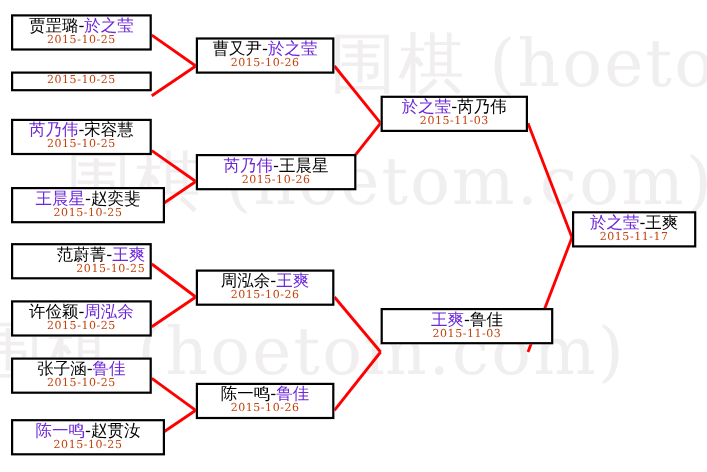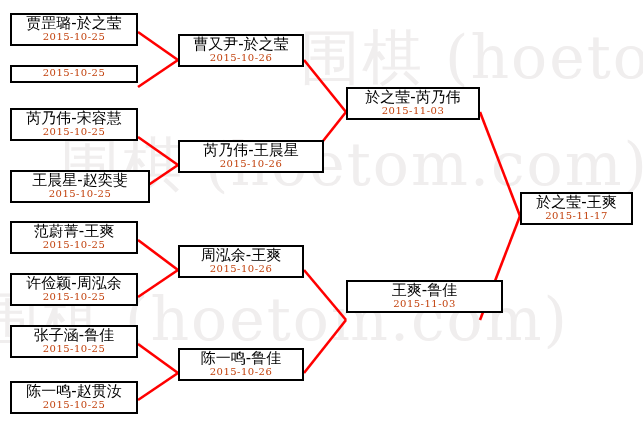--- a/index.html
+++ b/index.html
@@ -49,21 +49,21 @@
     white-space:nowrap;
     letter-spacing:0px;
   }
   .date{
     font-size:10px;
     font-family:"DejaVu Serif","Liberation Serif",serif;
     color:#c2410c;
     white-space:nowrap;
     letter-spacing:0.5px;
   }
-  .w{color:#000000;}
+  .w{color:#6d28d9;}
   .sep{color:#000;}
 </style>
 </head>
 <body>
 
 <div id="stage">
 
   <div id="watermark">
     <div class="wm wm1">围棋 (hoetom.com)</div>
     <div class="wm wm2">围棋 (hoetom.com)</div>
@@ -108,36 +108,36 @@
   <div class="node n-r1" style="left:10px;top:108px;width:128px;">
     <div class="pair"><span class="w">芮乃伟</span><span class="sep">-</span><span class="l">宋容慧</span></div>
     <div class="date">2015-10-25</div>
   </div>
 
   <div class="node n-r1" style="left:10px;top:170px;width:140px;">
     <div class="pair"><span class="w">王晨星</span><span class="sep">-</span><span class="l">赵奕斐</span></div>
     <div class="date">2015-10-25</div>
   </div>
 
-  <div class="node n-r1" style="left:10px;top:221px;width:128px;">
+  <div class="node n-r1" style="left:10px;top:221px;width:128px;text-align:right;">
     <div class="pair"><span class="l">范蔚菁</span><span class="sep">-</span><span class="w">王爽</span></div>
     <div class="date">2015-10-25</div>
   </div>
 
   <div class="node n-r1" style="left:10px;top:273px;width:128px;">
     <div class="pair"><span class="l">许俭颖</span><span class="sep">-</span><span class="w">周泓余</span></div>
     <div class="date">2015-10-25</div>
   </div>
 
   <div class="node n-r1" style="left:10px;top:325px;width:128px;">
     <div class="pair"><span class="l">张子涵</span><span class="sep">-</span><span class="w">鲁佳</span></div>
     <div class="date">2015-10-25</div>
   </div>
 
-  <div class="node n-r1" style="left:10px;top:381px;width:128px;">
+  <div class="node n-r1" style="left:10px;top:381px;width:140px;">
     <div class="pair"><span class="w">陈一鸣</span><span class="sep">-</span><span class="l">赵贯汝</span></div>
     <div class="date">2015-10-25</div>
   </div>
 
   <div class="node n-r2" style="left:178px;top:34px;width:126px;">
     <div class="pair"><span class="l">曹又尹</span><span class="sep">-</span><span class="w">於之莹</span></div>
     <div class="date">2015-10-26</div>
   </div>
 
   <div class="node n-r2" style="left:178px;top:140px;width:146px;">

